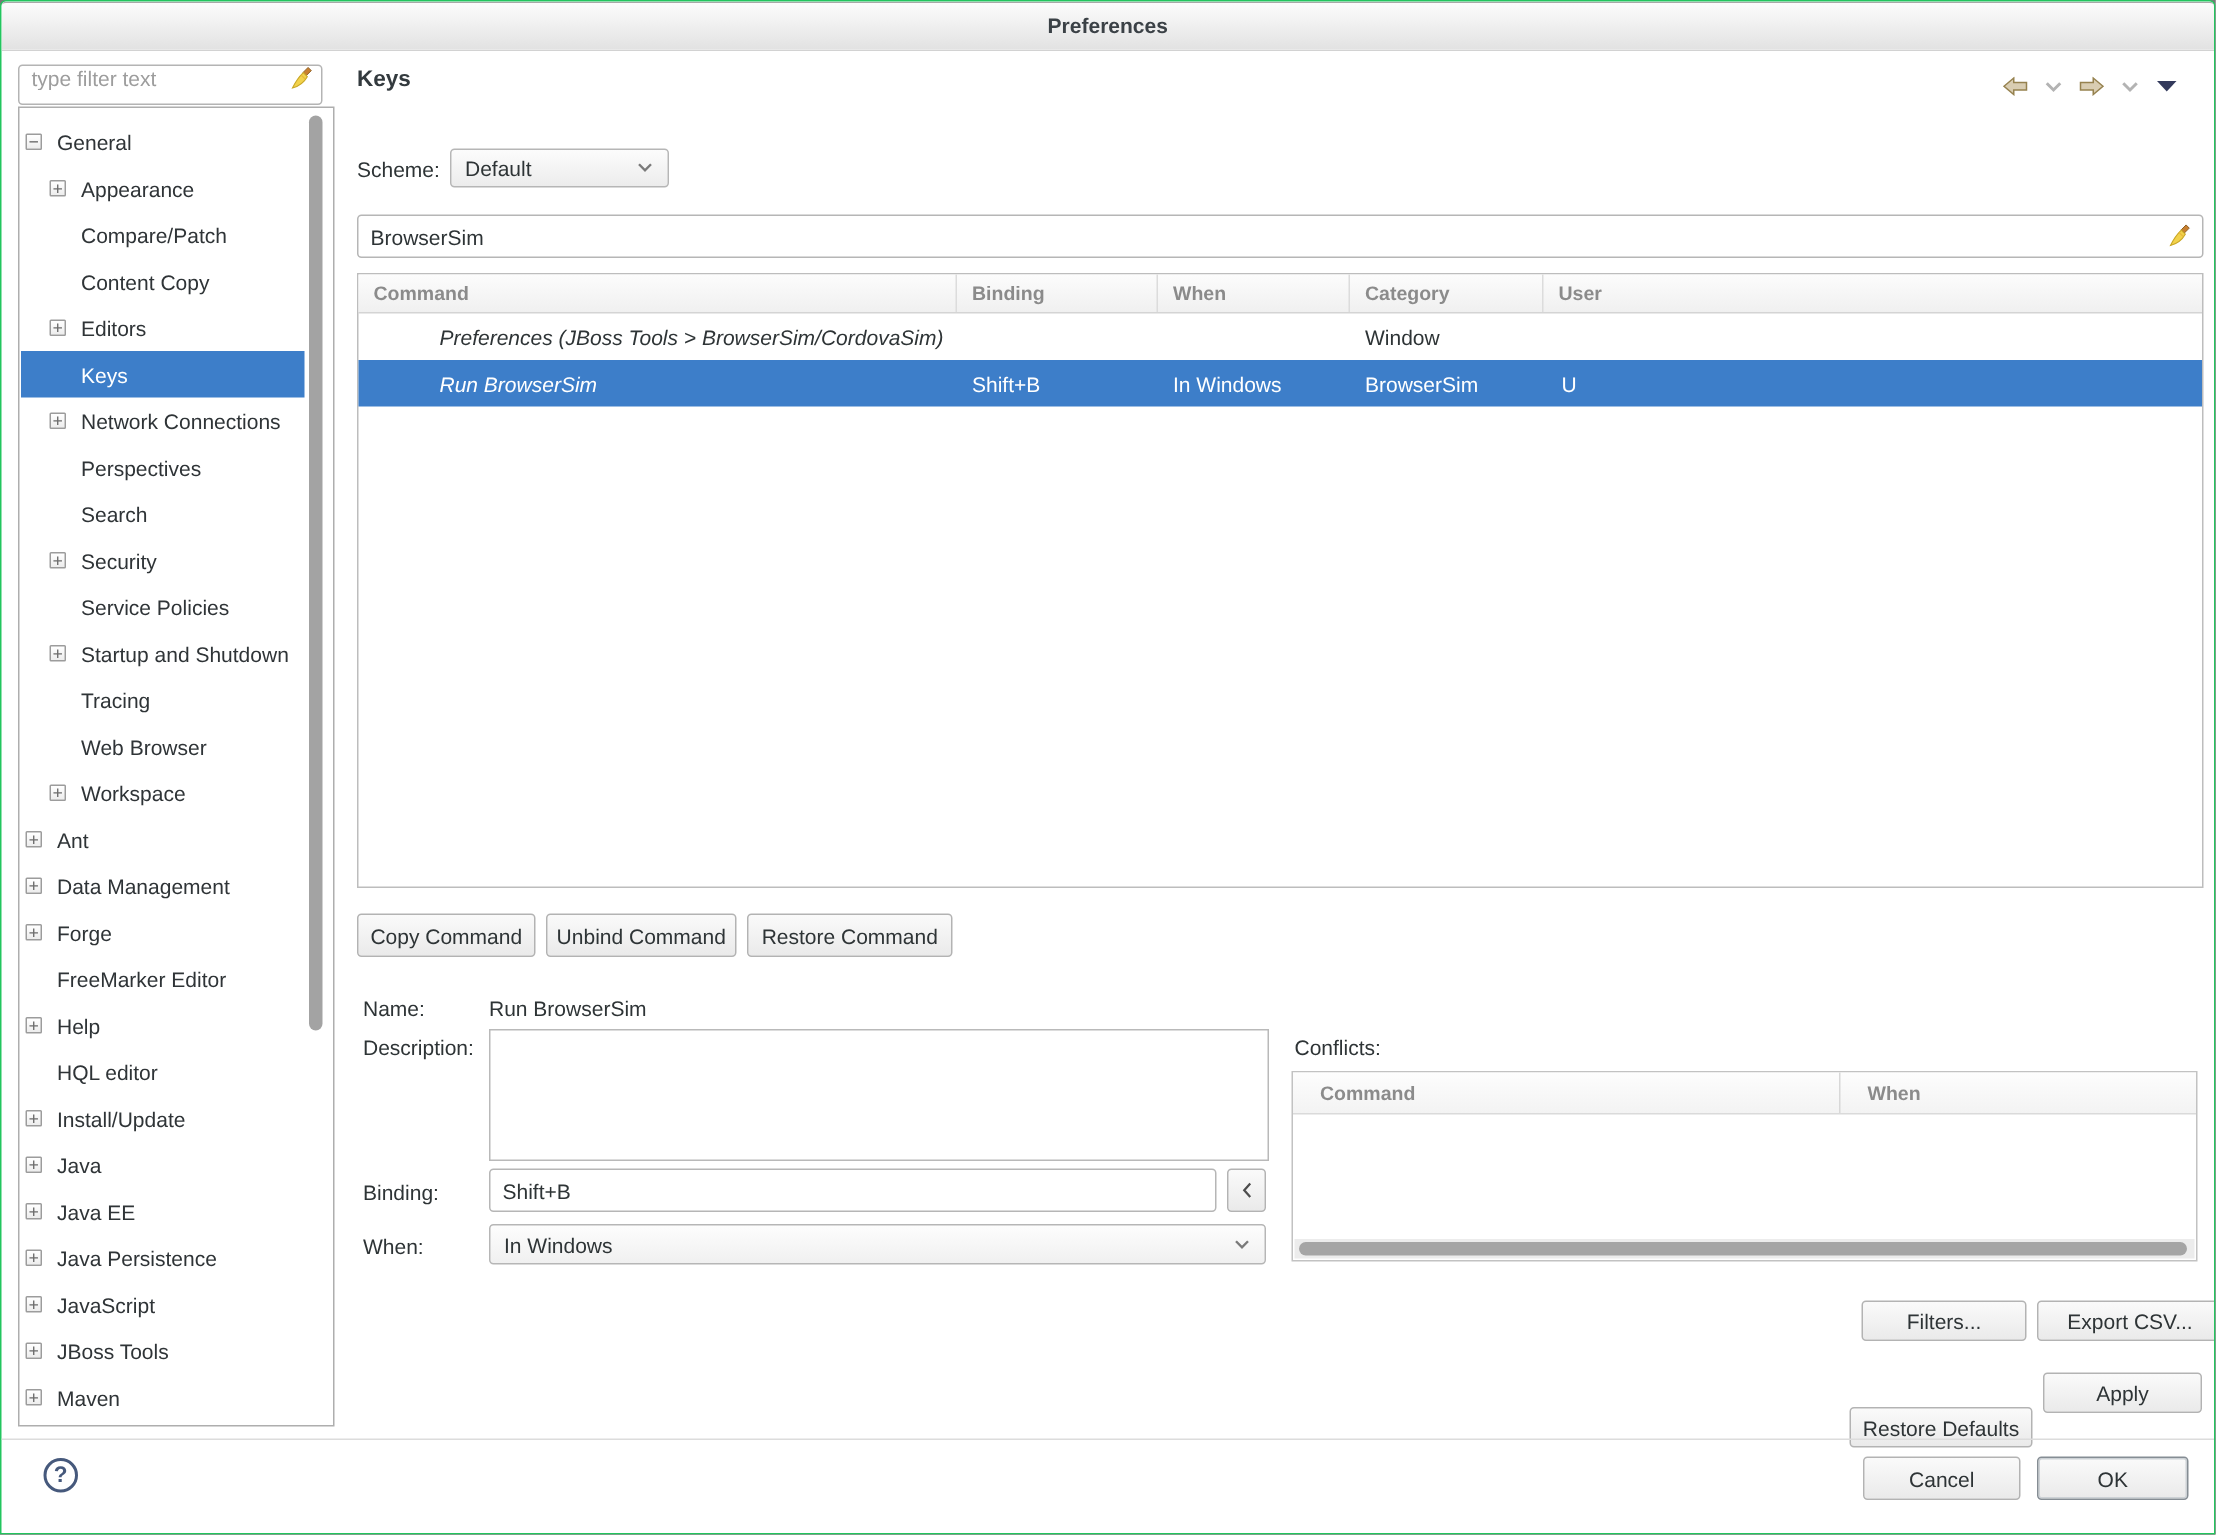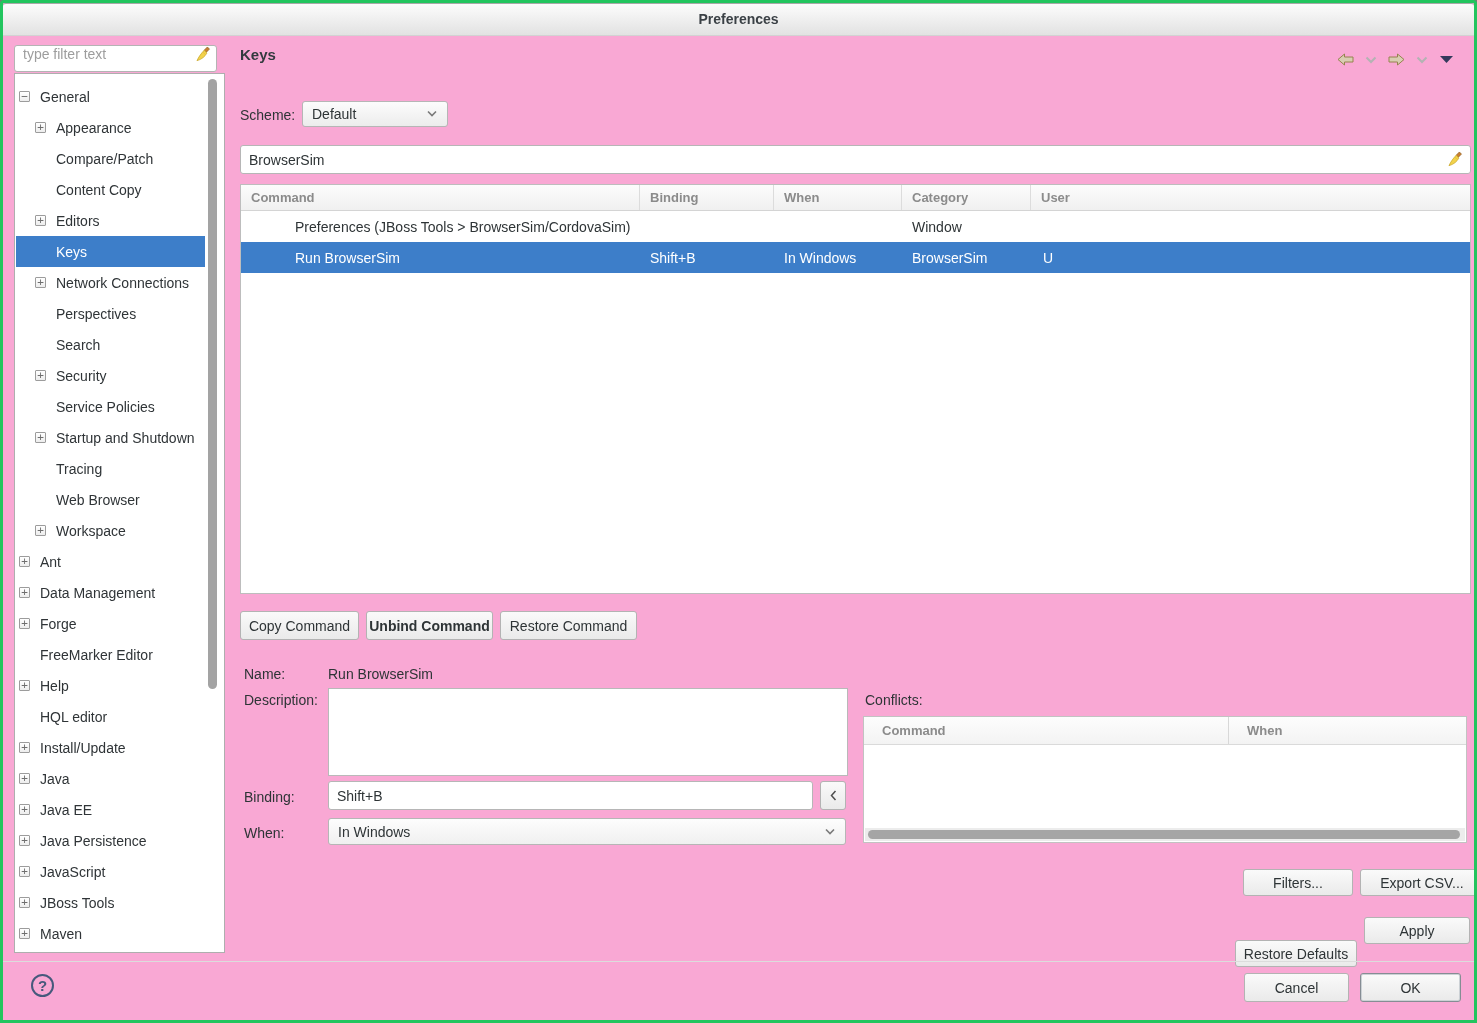--- a/index.html
+++ b/index.html
@@ -1,20 +1,20 @@
 <!DOCTYPE html>
 <html><head>
 <meta charset="utf-8">
 <style>
   * { margin:0; padding:0; box-sizing:border-box; }
   html,body { background:#777; }
   body { font-family:"Liberation Sans", sans-serif; }
   #window{
     position:relative; width:1477px; height:1023px;
-    background:#f9a8d4; border:3px solid #22c55e; border-radius:4px 4px 0 0;
+    background:#ffffff; border:1px solid #22c55e; border-radius:4px 4px 0 0;
     overflow:hidden; font-size:14px; color:#2e3436;
   }
   .titlebar{
     position:absolute; left:0; top:0; right:0; height:33px;
     background:linear-gradient(#fcfcfc,#e2e2e2);
     border-top:1px solid #a8a8a8; border-bottom:1px solid #d2d2d2;
     text-align:center; line-height:31px; font-weight:bold; font-size:14px; color:#3b4146;
     border-radius:3px 3px 0 0;
   }
   
@@ -91,21 +91,21 @@
     background:linear-gradient(#fcfcfc,#f0f0f0);
     border-bottom:1px solid #d4d4d4;
     color:#8b8b8b; font-size:13px; font-weight:600;
   }
   .mt-head .hc{ display:flex; align-items:center; padding-left:10px; border-right:1px solid #dcdcdc; }
   .mt-head .hc:last-child{ border-right:none; }
   .mt-c0{ width:399px; } .mt-c1{ width:134px; } .mt-c2{ width:128px; } .mt-c3{ width:129px; } .mt-c4{ flex:1; }
   .trow{ display:flex; height:31px; align-items:center; font-size:14px; color:#2e3436; }
   .trow.selected{ background:#3d7ec9; color:#fff; }
   .tcell{ overflow:hidden; white-space:nowrap; padding-left:10px; }
-  .trow .mt-c0{ padding-left:54px; }
+  .trow .mt-c0{ padding-left:54px;font-style:italic; }
   .trow .mt-c4{ padding-left:12px; }
   
   textarea.desc{
     position:absolute; left:325px; top:685px; width:520px; height:88px;
     border:1px solid #b9b9b9; background:#fff; resize:none; outline:none;
     font-family:inherit; font-size:14px; color:#2e3436; padding:4px 6px;
   }
   
   .conflicts-table{
     position:absolute; left:860px; top:713px; width:604px; height:127px;
@@ -339,21 +339,21 @@
           <div class="tcell mt-c2">In Windows</div>
           <div class="tcell mt-c3">BrowserSim</div>
           <div class="tcell mt-c4">U</div>
         </div>
       </div>
   </div>
 
   <div class="gtk-btn" style="left:237px; top:608px; width:119px; height:29px;">
     <span>Copy Command</span>
   </div>
-  <div class="gtk-btn" style="left:363px; top:608px; width:127px; height:29px;font-weight:bold;">
+  <div class="gtk-btn" style="left:363px; top:608px; width:127px; height:29px;">
     <span>Unbind Command</span>
   </div>
   <div class="gtk-btn" style="left:497px; top:608px; width:137px; height:29px;">
     <span>Restore Command</span>
   </div>
 
   <div class="lbl" style="left:241px; top:663px;">Name:</div>
   <div class="lbl" style="left:325px; top:663px;">Run BrowserSim</div>
 
   <div class="lbl" style="left:241px; top:689px;">Description:</div>

